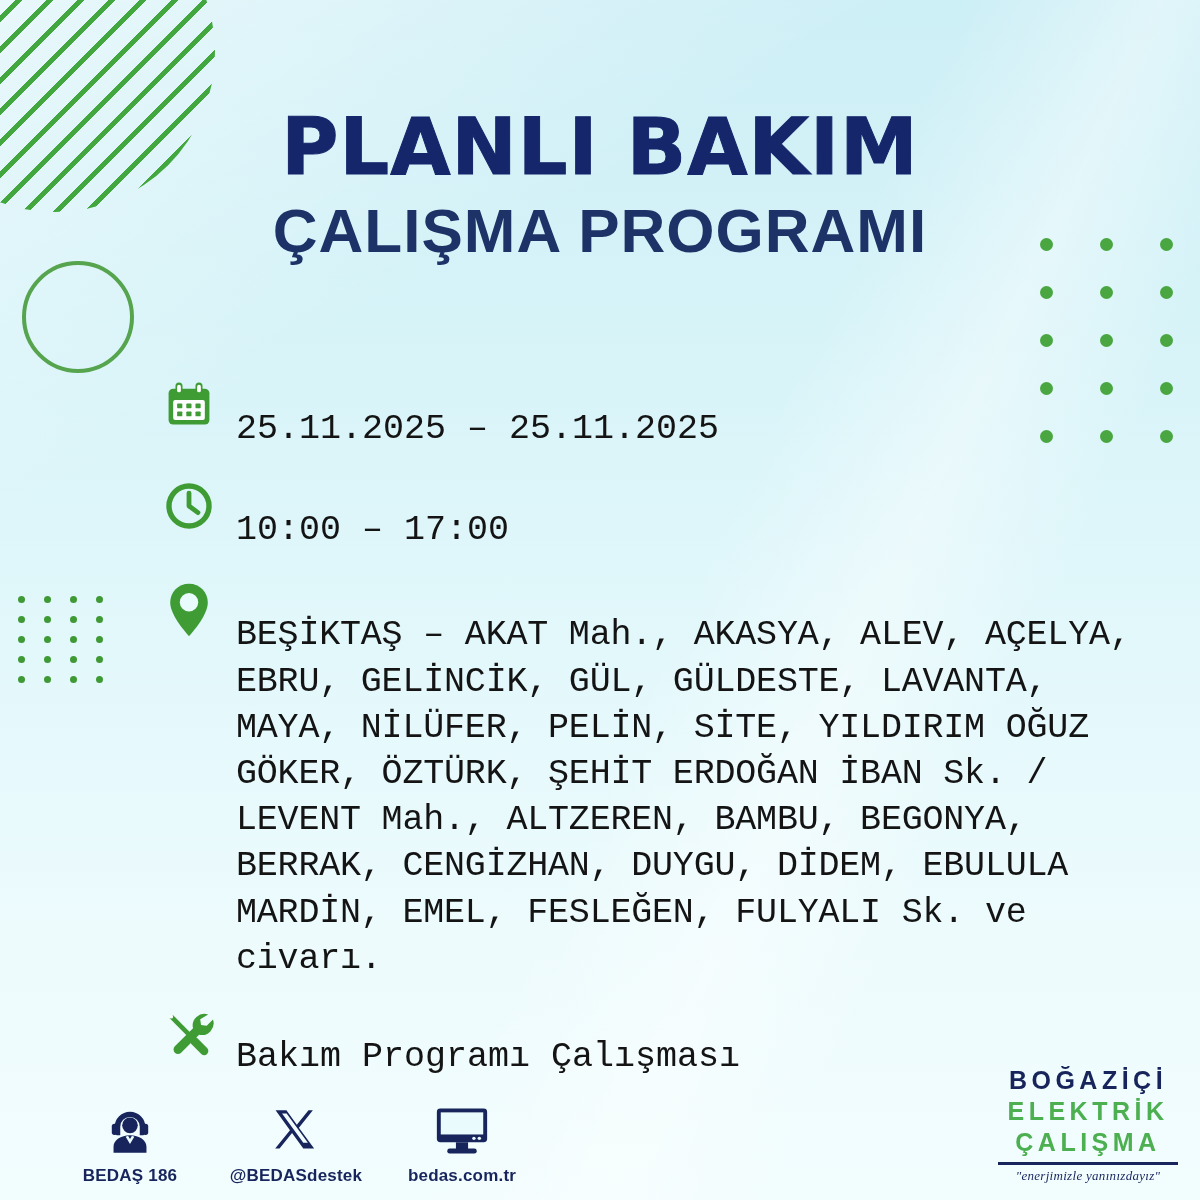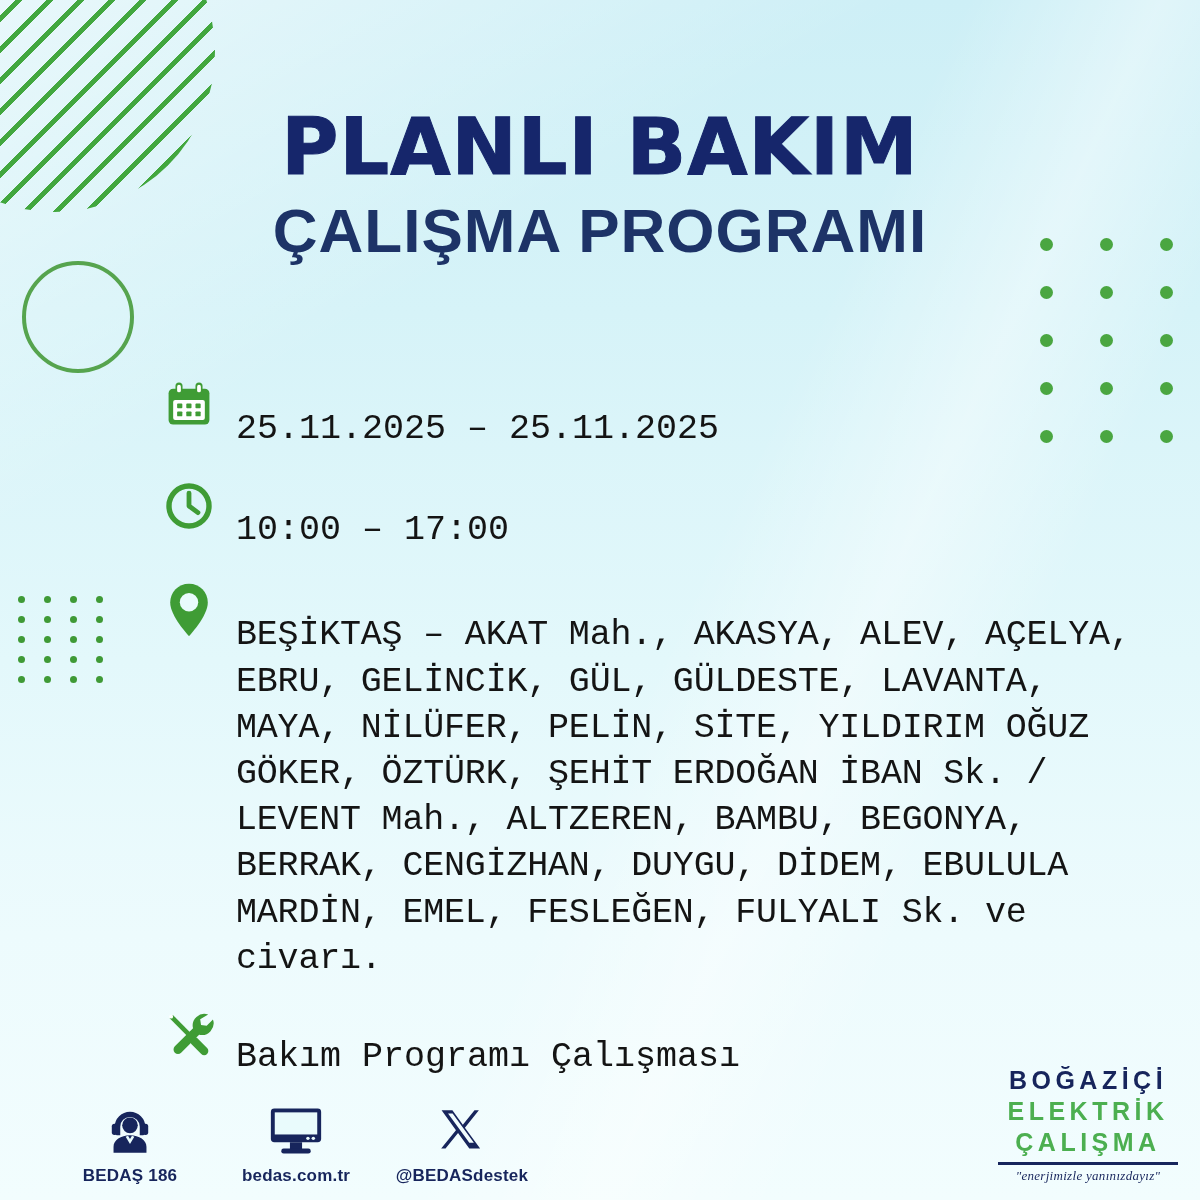--- a/index.html
+++ b/index.html
@@ -237,45 +237,45 @@
               <path d="M12 14.0 c-4.3 0-7.6 2.3-7.6 5.3 V22 h15.2 v-2.7 c0-3.0-3.3-5.3-7.6-5.3 z"></path>
               <path d="M10.0 14.6 L12 18.0 L14.0 14.6 L12.9 14.2 L12 15.7 L11.1 14.2 Z" fill="#e9fbfc"></path>
             </g>
           </svg>
         </span>
         <span class="clabel">BEDAŞ 186</span>
       </div>
 
       <div class="contact">
         <span class="cico">
+          <svg width="50" height="50" viewBox="0 0 24 24" aria-hidden="true">
+            <path d="M2.2 1.6 h5.2 l5.0 6.9 l5.6-6.9 h2.1 l-6.7 8.3 l7.3 10.0 h-5.2
+                     l-5.4-7.4 l-6.0 7.4 h-2.1 l7.1-8.8 z
+                     M5.3 3.1 l10.2 14.1 h2.2 L7.5 3.1 z" fill="#17255c"></path>
+          </svg>
+        </span>
+        <span class="clabel">@BEDASdestek</span>
+      </div>
+
+      <div class="contact">
+        <span class="cico">
           <svg width="58" height="52" viewBox="0 0 26 24" aria-hidden="true">
             <g fill="#17255c">
               <rect x="1.4" y="1.6" width="23.2" height="15.6" rx="1.6"></rect>
               <rect x="3.2" y="3.4" width="19.6" height="10.2" fill="#e9fbfc"></rect>
               <circle cx="18.5" cy="15.4" r="0.8" fill="#e9fbfc"></circle>
               <circle cx="21.0" cy="15.4" r="0.8" fill="#e9fbfc"></circle>
               <rect x="10.2" y="17.2" width="5.6" height="3.2"></rect>
               <rect x="6.2" y="20.1" width="13.6" height="2.3" rx="1.1"></rect>
             </g>
           </svg>
         </span>
         <span class="clabel">bedas.com.tr</span>
       </div>
 
-      <div class="contact">
-        <span class="cico">
-          <svg width="50" height="50" viewBox="0 0 24 24" aria-hidden="true">
-            <path d="M2.2 1.6 h5.2 l5.0 6.9 l5.6-6.9 h2.1 l-6.7 8.3 l7.3 10.0 h-5.2
-                     l-5.4-7.4 l-6.0 7.4 h-2.1 l7.1-8.8 z
-                     M5.3 3.1 l10.2 14.1 h2.2 L7.5 3.1 z" fill="#17255c"></path>
-          </svg>
-        </span>
-        <span class="clabel">@BEDASdestek</span>
-      </div>
-
     </div>
 
     <div id="brand">
       <div class="b1">BOĞAZİÇİ</div>
       <div class="b2">ELEKTRİK</div>
       <div class="b3">ÇALIŞMA</div>
       <div class="rule"></div>
       <div class="b4">"enerjimizle yanınızdayız"</div>
     </div>
 

